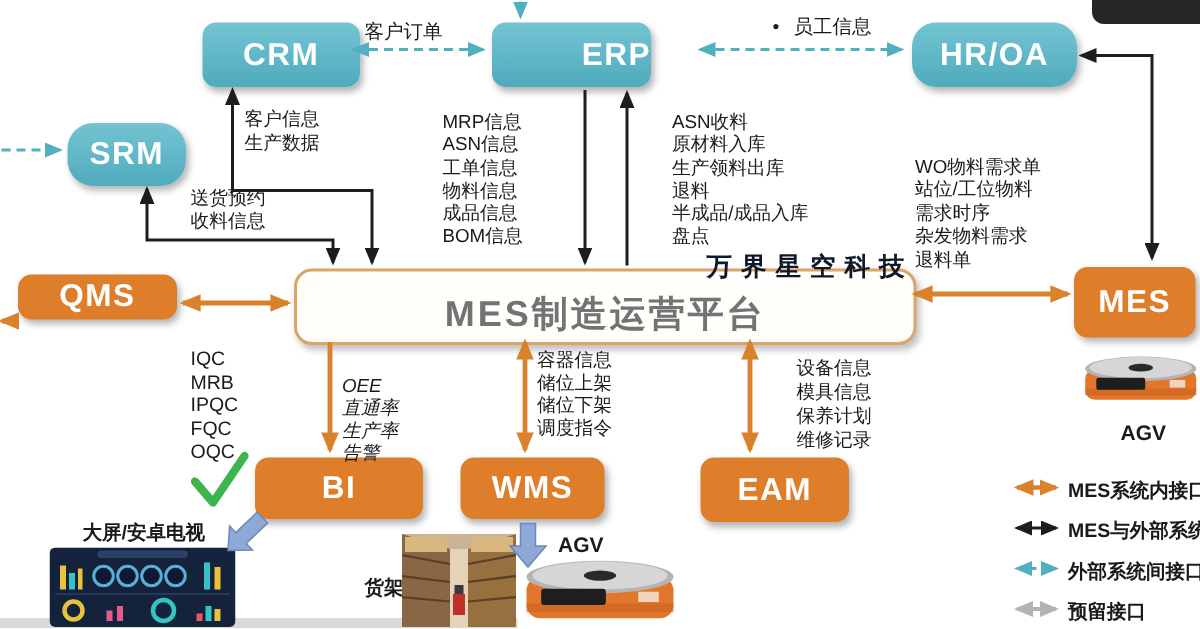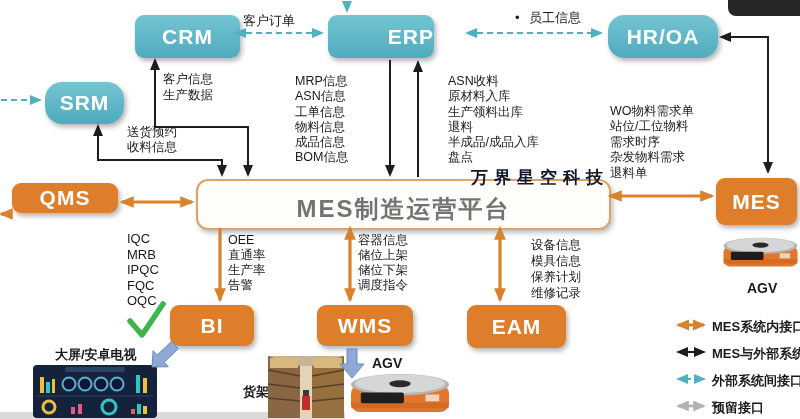--- a/index.html
+++ b/index.html
@@ -45,24 +45,24 @@
     </div>
   <div class="box teal" style="left:45px;top:82px;width:79px;height:42px;border-radius:17px;">
       <span>SRM</span>
     </div>
   <div class="box orange" style="left:12px;top:183px;width:106px;height:30px;">
       <span>QMS</span>
     </div>
   <div class="box orange" style="left:716px;top:178px;width:81px;height:47px;">
       <span>MES</span>
     </div>
-  <div class="box orange" style="left:170px;top:305px;width:84px;height:41px;">
+  <div class="box orange" style="left:170px;top:305px;width:112px;height:41px;">
       <span>BI</span>
     </div>
-  <div class="box orange" style="left:307px;top:305px;width:96px;height:41px;margin-left:10px;">
+  <div class="box orange" style="left:307px;top:305px;width:96px;height:41px;">
       <span>WMS</span>
     </div>
   <div class="box orange" style="left:467px;top:305px;width:99px;height:43px;">
       <span>EAM</span>
     </div>
 
   <div class="platform" style="left:196px;top:179px;width:411px;height:47px;">
     <div class="watermark">万界星空科技</div>
     <div class="ptitle">MES制造运营平台</div>
   </div>
@@ -103,21 +103,21 @@
     <div>杂发物料需求</div>
     <div>退料单</div>
   </div>
   <div class="lines" style="left:127px;top:210px;line-height:15.6px;font-size:13px;margin-top:21px;">
     <div>IQC</div>
     <div>MRB</div>
     <div>IPQC</div>
     <div>FQC</div>
     <div>OQC</div>
   </div>
-  <div class="lines" style="left:228px;top:233px;line-height:15px;">
+  <div class="lines" style="left:228px;top:250px;line-height:15px;font-style:italic;">
     <div>OEE</div>
     <div>直通率</div>
     <div>生产率</div>
     <div>告警</div>
   </div>
   <div class="lines" style="left:358px;top:233px;line-height:15px;text-align:center;">
     <div>容器信息</div>
     <div>储位上架</div>
     <div>储位下架</div>
     <div>调度指令</div>

